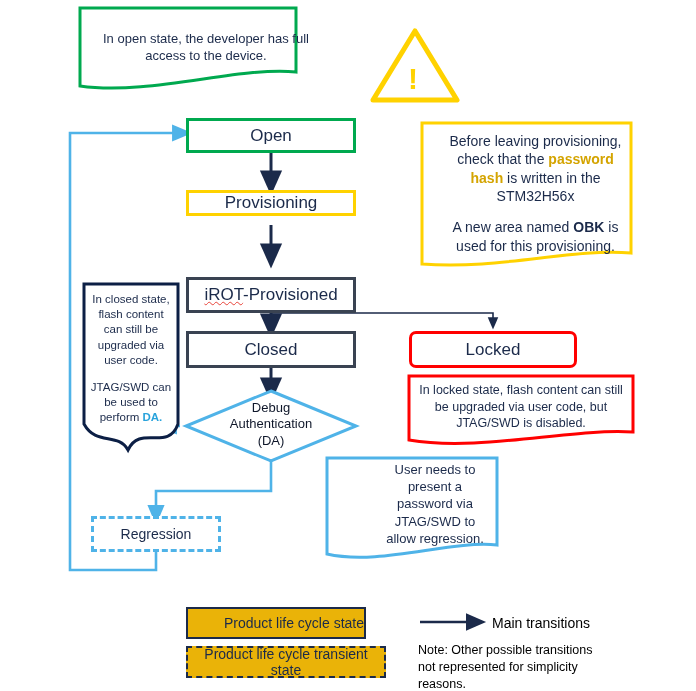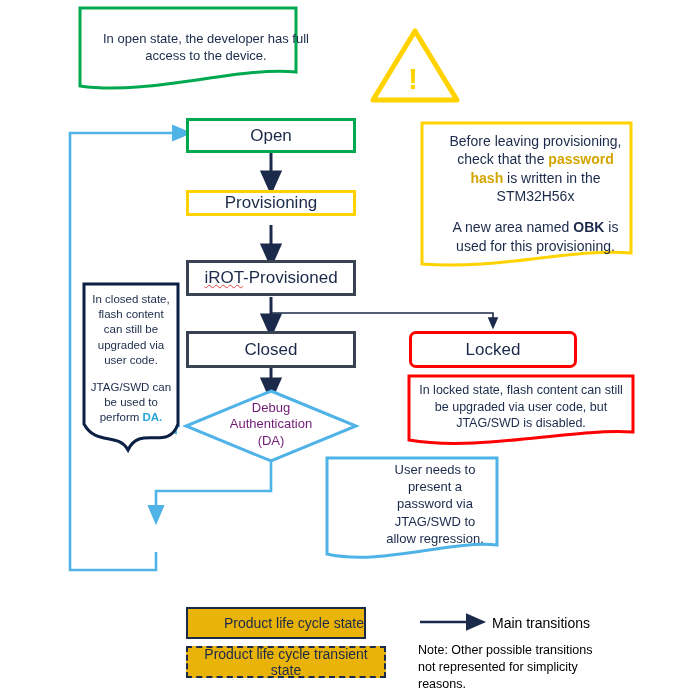--- a/index.html
+++ b/index.html
@@ -13,21 +13,21 @@
   .node{position:absolute;box-sizing:border-box;display:flex;align-items:center;justify-content:center;
         text-align:center;background:#ffffff;}
   .state-box{border:3px solid #3a4352;color:#1b2a4a;font-size:17px;}
   .state-open{border-color:#00A94F;}
   .state-prov{border-color:#FFD200;}
   .state-locked{border-color:#FF0000;}
   .state-transient{border:3px dashed #4FB3E8;color:#1b2a4a;font-size:14px;}
   .callout{position:absolute;box-sizing:border-box;display:flex;align-items:center;justify-content:center;
            text-align:center;background:transparent;z-index:3;}
   .callout .ctext{position:relative;z-index:4;padding:0 10px;line-height:1.32;}
-  .diamond-label{position:absolute;text-align:center;line-height:1.25;font-size:13px;color:#701a75;z-index:3;}
+  .diamond-label{position:absolute;text-align:center;line-height:1.25;font-size:13px;color:#0f172a;z-index:3;}
   .legend-box{position:absolute;box-sizing:border-box;display:flex;align-items:center;justify-content:flex-end;
               text-align:center;font-size:14px;color:#1b2a4a;background:#eab308;}
   .legend-solid{border:2px solid #1b2a4a;}
   .legend-dashed{border:2px dashed #1b2a4a;}
   .legend-text{position:absolute;color:#000000;font-size:14px;line-height:1.35;}
   .hl-gold{color:#D4A400;font-weight:bold;}
   .hl-dark{color:#1b2a4a;font-weight:bold;}
   .hl-blue{color:#29A3DC;font-weight:bold;}
   .bang{position:absolute;color:#FFD200;font-weight:bold;font-size:30px;z-index:3;}
   .sq-underline{
@@ -89,34 +89,37 @@
   </svg>
 
   <div class="node state-box state-open" style="left:186px;top:118px;width:170px;height:35px;">
     <span>Open</span>
   </div>
 
   <div class="node state-box state-prov" style="left:186px;top:190px;width:170px;height:26px;">
     <span>Provisioning</span>
   </div>
 
-  <div class="node state-box" style="left:186px;top:260px;width:170px;height:36px;">
+  <div class="node state-box" style="left:186px;top:277px;width:170px;height:36px;">
     <span>
       <span class="sq-underline">iROT</span><span>-Provisioned</span>
     </span>
   </div>
 
   <div class="node state-box" style="left:186px;top:331px;width:170px;height:37px;">
     <span>Closed</span>
   </div>
 
   <div class="node state-box state-locked" style="left:409px;top:331px;width:168px;height:37px;border-radius:7px;">
     <span>Locked</span>
   </div>
 
+  <div class="node state-transient" style="left:91px;top:516px;width:130px;height:36px;">
+    <span>Regression</span>
+  </div>
 
   <div class="diamond-label" style="left:196px;top:400px;width:150px;">
     <div>Debug</div>
     <div>Authentication</div>
     <div>(DA)</div>
   </div>
 
   <div class="callout" style="left:80px;top:8px;width:252px;height:78px;">
     <div class="ctext" style="font-size:13px;">In open state, the developer has full access to the device.</div>
   </div>

